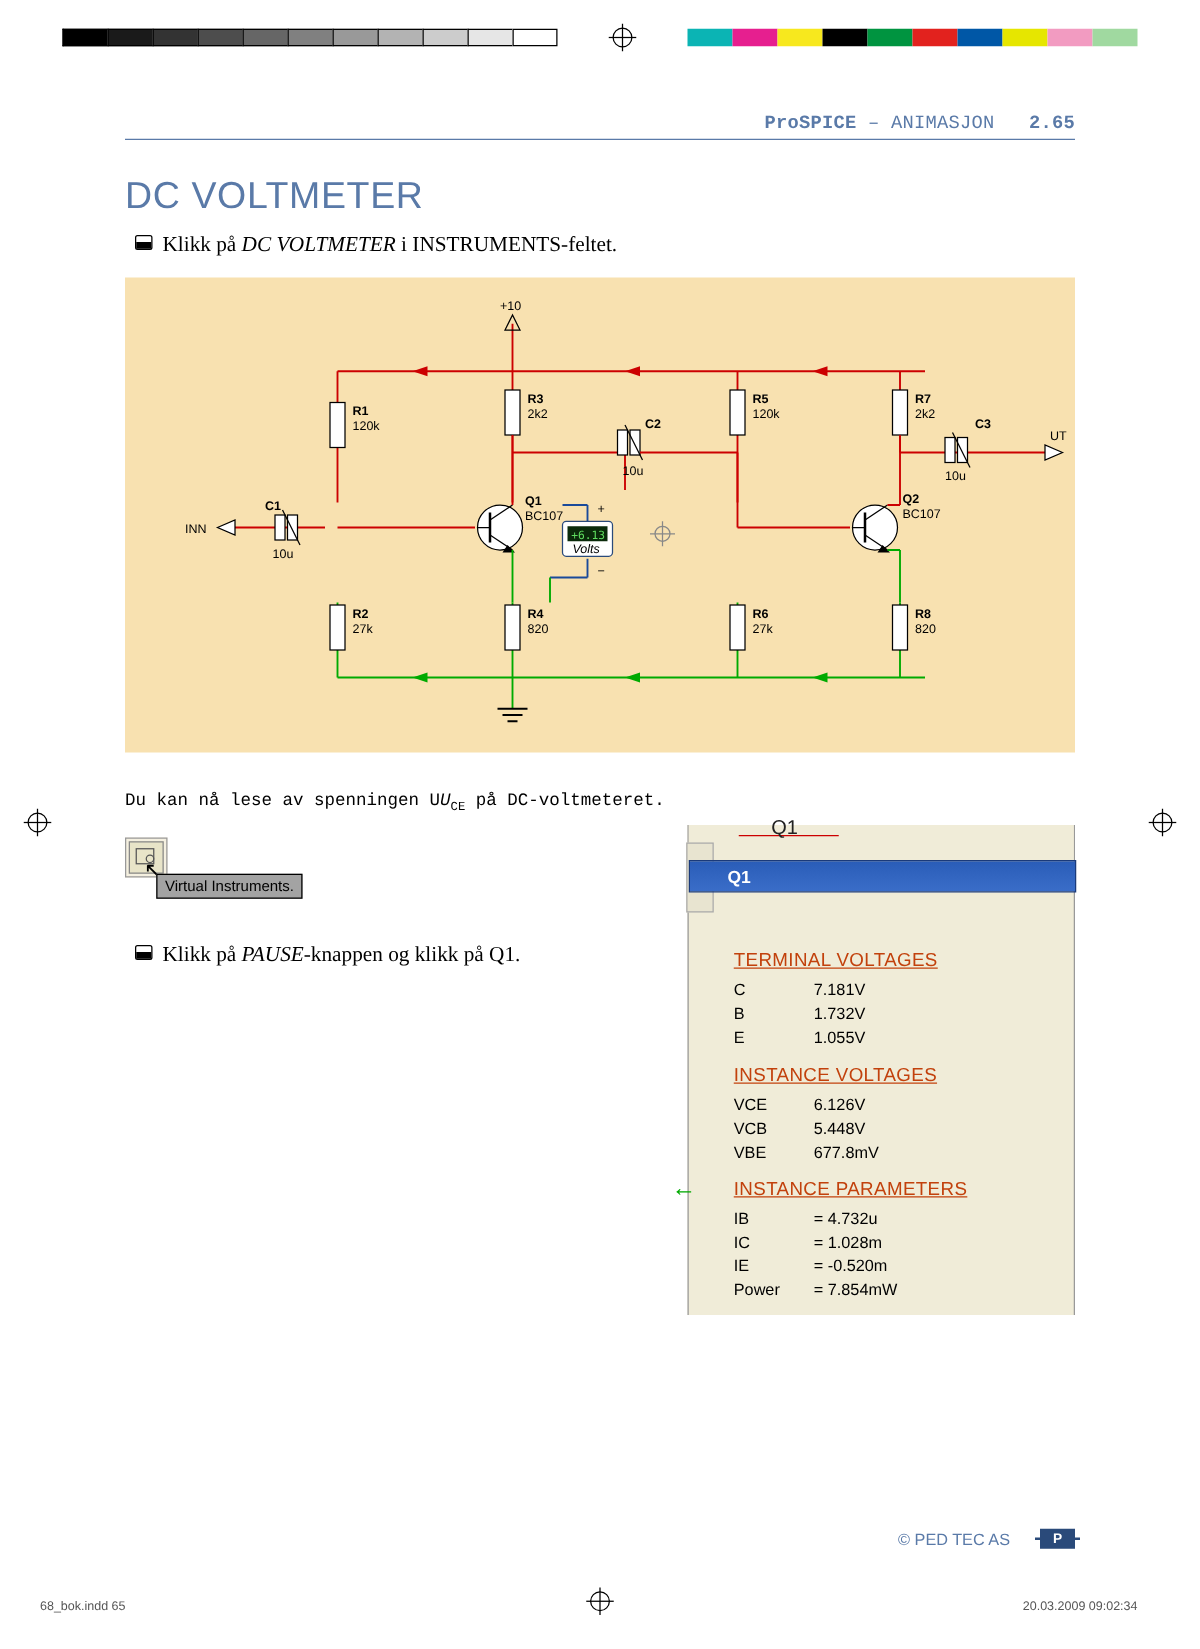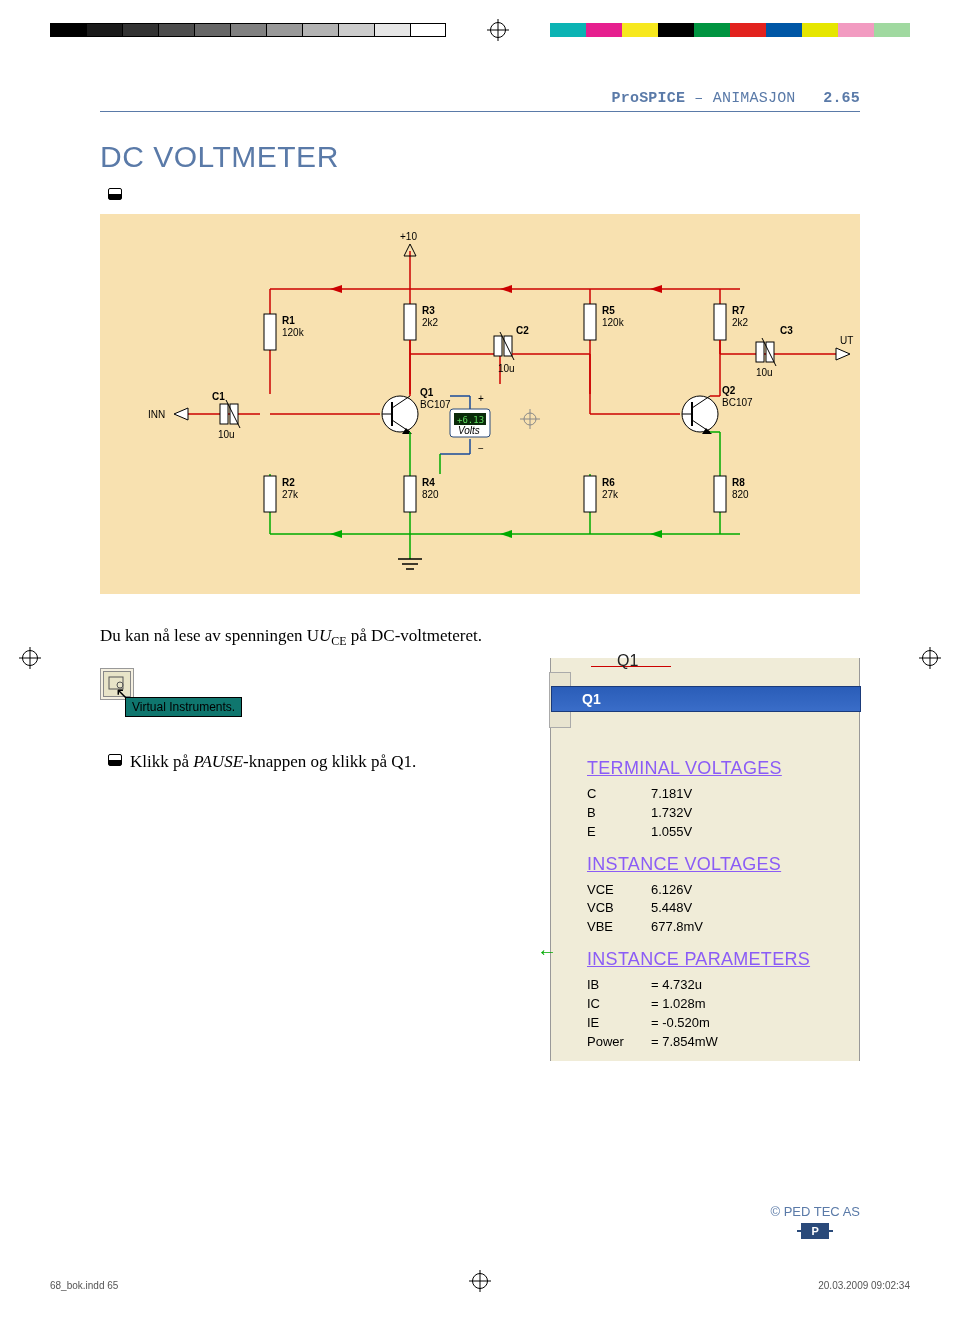--- a/index.html
+++ b/index.html
@@ -95,23 +95,24 @@
     position: relative;
     margin-bottom: 30px;
     font-family: Arial, sans-serif;
     font-size: 10px;
   }
   .schematic-box svg { position: absolute; top: 0; left: 0; }
   .sch-text { font-family: Arial, sans-serif; font-size: 10px; fill: #000; }
   .sch-text-bold { font-weight: bold; }
 
   .para {
-    font-size: 17px;
+    font-size: 14px;
     line-height: 1.4;
     margin-bottom: 8px;
+    font-family: Liberation Mono, monospace;
   }
 
   .lower-row {
     display: flex;
     gap: 40px;
   }
   .lower-left { flex: 1; }
   .lower-right { width: 310px; }
 
   .vi-button-box {
@@ -135,21 +136,21 @@
   .vi-cursor {
     position: absolute;
     left: 14px; top: 14px;
     font-size: 18px;
     color: #000;
   }
   .vi-tooltip {
     position: absolute;
     top: 28px;
     left: 24px;
-    background: #0f766e;
+    background: #a3a3a3;
     border: 1px solid #000;
     font-family: Arial, sans-serif;
     font-size: 12px;
     padding: 2px 6px;
     white-space: nowrap;
   }
 
   .info-panel {
     background: #f0ecd8;
     border-left: 1px solid #999;
@@ -186,24 +187,24 @@
     top: 14px;
     width: 22px;
     height: 56px;
     background: #e8e4d0;
     border: 1px solid #aaa;
   }
   .panel-body {
     padding: 60px 20px 10px 36px;
   }
   .panel-section-title {
-    color: #8b5cf6;
+    color: #c2410c;
     text-decoration: underline;
     font-weight: normal;
-    font-size: 18px;
+    font-size: 15px;
     margin: 12px 0 6px 0;
     letter-spacing: 0.3px;
   }
   .panel-section-title:first-child { margin-top: 0; }
   .panel-table { font-size: 13px; line-height: 1.45; }
   .panel-row { display: flex; }
   .panel-row .k { width: 64px; }
   .panel-row .v { }
   .green-arrow {
     position: absolute;
@@ -215,22 +216,21 @@
 
   .footer-right {
     position: absolute;
     right: 0;
     bottom: 0;
     font-family: Arial, sans-serif;
     font-size: 13px;
     color: #5a7aa8;
     display: flex;
     align-items: center;
-    gap: 4px;
-    flex-direction: column;
+    gap: 24px;
   }
   .logo-box {
     width: 28px; height: 16px;
     background: #2a4a7a;
     color: #fff;
     font-size: 11px;
     font-weight: bold;
     display: inline-flex;
     align-items: center;
     justify-content: center;
@@ -238,21 +238,21 @@
   }
   .logo-box::before, .logo-box::after {
     content:""; position:absolute; top:50%; width:4px; height:2px; background:#2a4a7a;
   }
   .logo-box::before { left:-4px; transform: translateY(-50%); }
   .logo-box::after { right:-4px; transform: translateY(-50%); }
 
   .print-footer {
     position: absolute;
     bottom: 28px;
-    left: 50px;
+    left: 32px;
     right: 50px;
     display: flex;
     justify-content: space-between;
     font-family: Arial, sans-serif;
     font-size: 10px;
     color: #555;
   }
 </style>
 </head>
 <body>
@@ -294,20 +294,23 @@
     <span class="brand">ProSPICE</span><span class="section"> – ANIMASJON</span>
     &nbsp;&nbsp;<span class="pagenum">2.65</span>
   </div>
   <div class="hr"></div>
 
   <h1>DC VOLTMETER</h1>
 
   <div class="bullet-list">
     <div class="bullet-item">
       <span class="bullet-icon"></span>
+      <span>
+        <span>Klikk på </span><span class="italic">DC VOLTMETER</span><span> i INSTRUMENTS-feltet.</span>
+      </span>
     </div>
   </div>
 
   <div class="schematic-box">
     <svg width="760" height="380" viewBox="0 0 760 380">
 
       <line x1="170" y1="75" x2="640" y2="75" stroke="#c00" stroke-width="1.5"></line>
 
       <line x1="170" y1="75" x2="170" y2="180" stroke="#c00" stroke-width="1.5"></line>
       <line x1="310" y1="37" x2="310" y2="180" stroke="#c00" stroke-width="1.5"></line>

